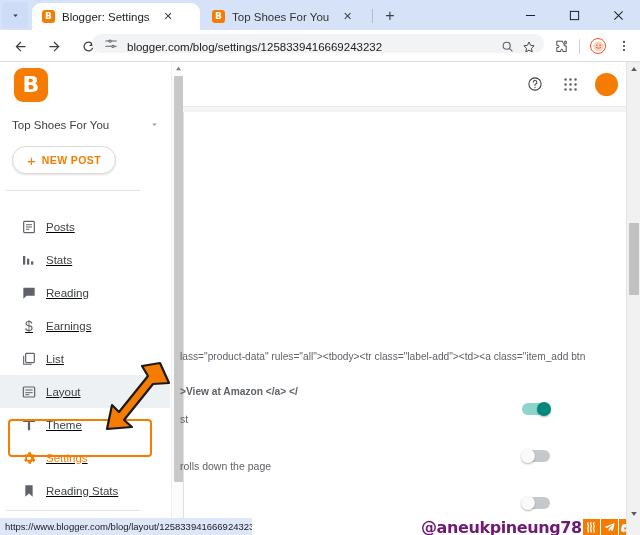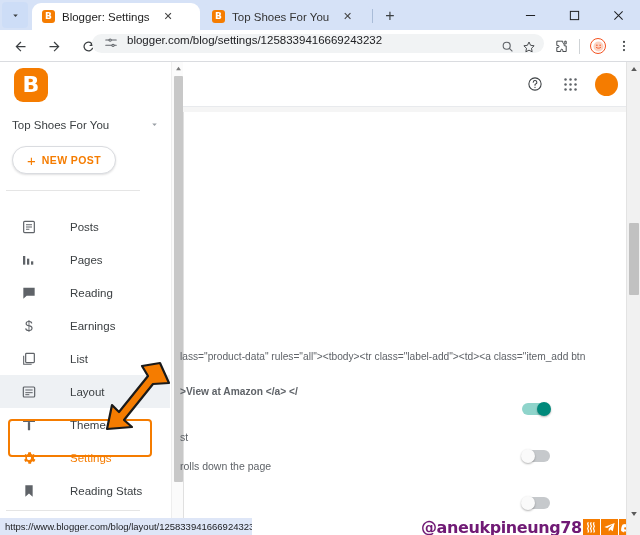--- a/index.html
+++ b/index.html
@@ -53,21 +53,21 @@
   .wincontrols { position:absolute; right:0; top:0; height:30px; display:flex; }
   .wc { width:44px; height:30px; display:flex; align-items:center; justify-content:center; color:#202124; }
 
   .toolbar {
     position:absolute; left:0; top:30px; width:640px; height:32px;
     background:#ffffff; display:flex; align-items:center;
   }
   .nav-btn { width:28px; height:28px; margin-left:6px; display:flex; align-items:center; justify-content:center; border-radius:50%; color:#3c4043; }
   .omnibox {
     position:absolute; left:92px; top:34px; width:452px; height:19px;
-    background:#f1f3f4; border-radius:13px; display:flex; align-items:flex-start; padding:0 8px;
+    background:#f1f3f4; border-radius:13px; display:flex; align-items:flex-end; padding:0 8px;
   }
   .omni-icon { width:18px; height:18px; display:flex; align-items:center; justify-content:center; margin-left:2px; margin-right:7px; flex:0 0 auto; }
   .omni-url { font-size:11.5px; color:#202124; white-space:nowrap; overflow:hidden; }
   .omni-right { position:absolute; right:6px; top:3px; display:flex; gap:2px; }
   .omni-btn { width:19px; height:19px; display:flex; align-items:center; justify-content:center; }
   .tb-right { position:absolute; right:4px; top:34px; height:24px; display:flex; align-items:center; gap:2px; }
   .tb-btn { width:24px; height:24px; display:flex; align-items:center; justify-content:center; border-radius:50%; }
   .tb-div { width:1px; height:15px; background:#cfd3d6; margin:0 4px; }
   .profile-av {
     width:16px; height:16px; border-radius:50%; background:#fff;
@@ -87,21 +87,21 @@
   .newpost {
     position:absolute; left:12px; top:84px; height:28px; padding:0 14px;
     border:1px solid #dadce0; border-radius:15px; background:#fff;
     display:flex; align-items:center; gap:6px;
     box-shadow:0 1px 2px rgba(60,64,67,.16);
   }
   .newpost .plus { color:#f57c00; font-size:15px; line-height:1; }
   .newpost .lbl { color:#f57c00; font-size:10.5px; font-weight:bold; letter-spacing:.4px; }
   .bdiv { position:absolute; left:6px; width:134px; height:1px; background:#e5e5e5; }
   .nav-list { position:absolute; left:0; top:148px; width:170px; }
-  .nav-item { position:relative; height:33px; display:flex; align-items:center; padding-left:20px; gap:32px; }
+  .nav-item { position:relative; height:33px; display:flex; align-items:center; padding-left:20px; gap:8px;text-decoration:underline; }
   .nav-ic { width:18px; height:18px; display:flex; align-items:center; justify-content:center; flex:0 0 auto; color:#5f6368; }
   .nav-lb { font-size:11.5px; color:#3c4043; white-space:nowrap; }
   .nav-item.selected .nav-lb { color:#f57c00;text-align:center; }
   .nav-item.selected .nav-ic { color:#f57c00; }
   .nav-item.layout-hl { background:#eef1f4; }
   .nav-item.viewblog .nav-lb { color:#00796b; font-weight:bold; font-size:11px; }
   .nav-item.viewblog .nav-ic { color:#00796b; }
   .hl-box {
     position:absolute; left:8px; top:357px; width:144px; height:38px;
     border:2.5px solid #f57c00; border-radius:4px; pointer-events:none;
@@ -313,21 +313,21 @@
         </div>
 
         <div class="nav-item">
           <span class="nav-ic">
             <svg width="16" height="16" viewBox="0 0 24 24" fill="#5f6368">
                 <rect x="3" y="6" width="3.4" height="13"></rect>
                 <rect x="9" y="10" width="3.4" height="9"></rect>
                 <rect x="15" y="14" width="3.4" height="5"></rect>
               </svg>
           </span>
-          <span class="nav-lb">Pages</span>
+          <span class="nav-lb">Stats</span>
         </div>
 
         <div class="nav-item">
           <span class="nav-ic">
             <svg width="16" height="16" viewBox="0 0 24 24" fill="#5f6368">
                 <path d="M3.5 4h17v12h-12l-5 4.5z"></path>
               </svg>
           </span>
           <span class="nav-lb">Reading</span>
         </div>
@@ -438,21 +438,21 @@
       <div class="bhead-line"></div>
 
       <div class="hscroll-track">
         <div class="hscroll-thumb"></div>
       </div>
 
       <div class="bbody">
         <div class="code-line" style="top:239px;">lass="product-data" rules="all"&gt;&lt;tbody&gt;&lt;tr class="label-add"&gt;&lt;td&gt;&lt;a class="item_add btn</div>
         <div class="code-line" style="top:274px;font-weight:bold;">&gt;View at Amazon &lt;/a&gt; &lt;/</div>
 
-        <div class="row-lbl" style="top:319px;text-align:center;">st</div>
+        <div class="row-lbl" style="top:301px;text-align:center;">st</div>
         <div class="toggle on" style="left:338px; top:291px;">
             <span class="knob"></span>
           </div>
 
         <div class="row-lbl" style="top:348px;">rolls down the page</div>
         <div class="toggle off" style="left:338px; top:338px;">
             <span class="knob"></span>
           </div>
 
         <div class="row-lbl" style="top:395px;"></div>

